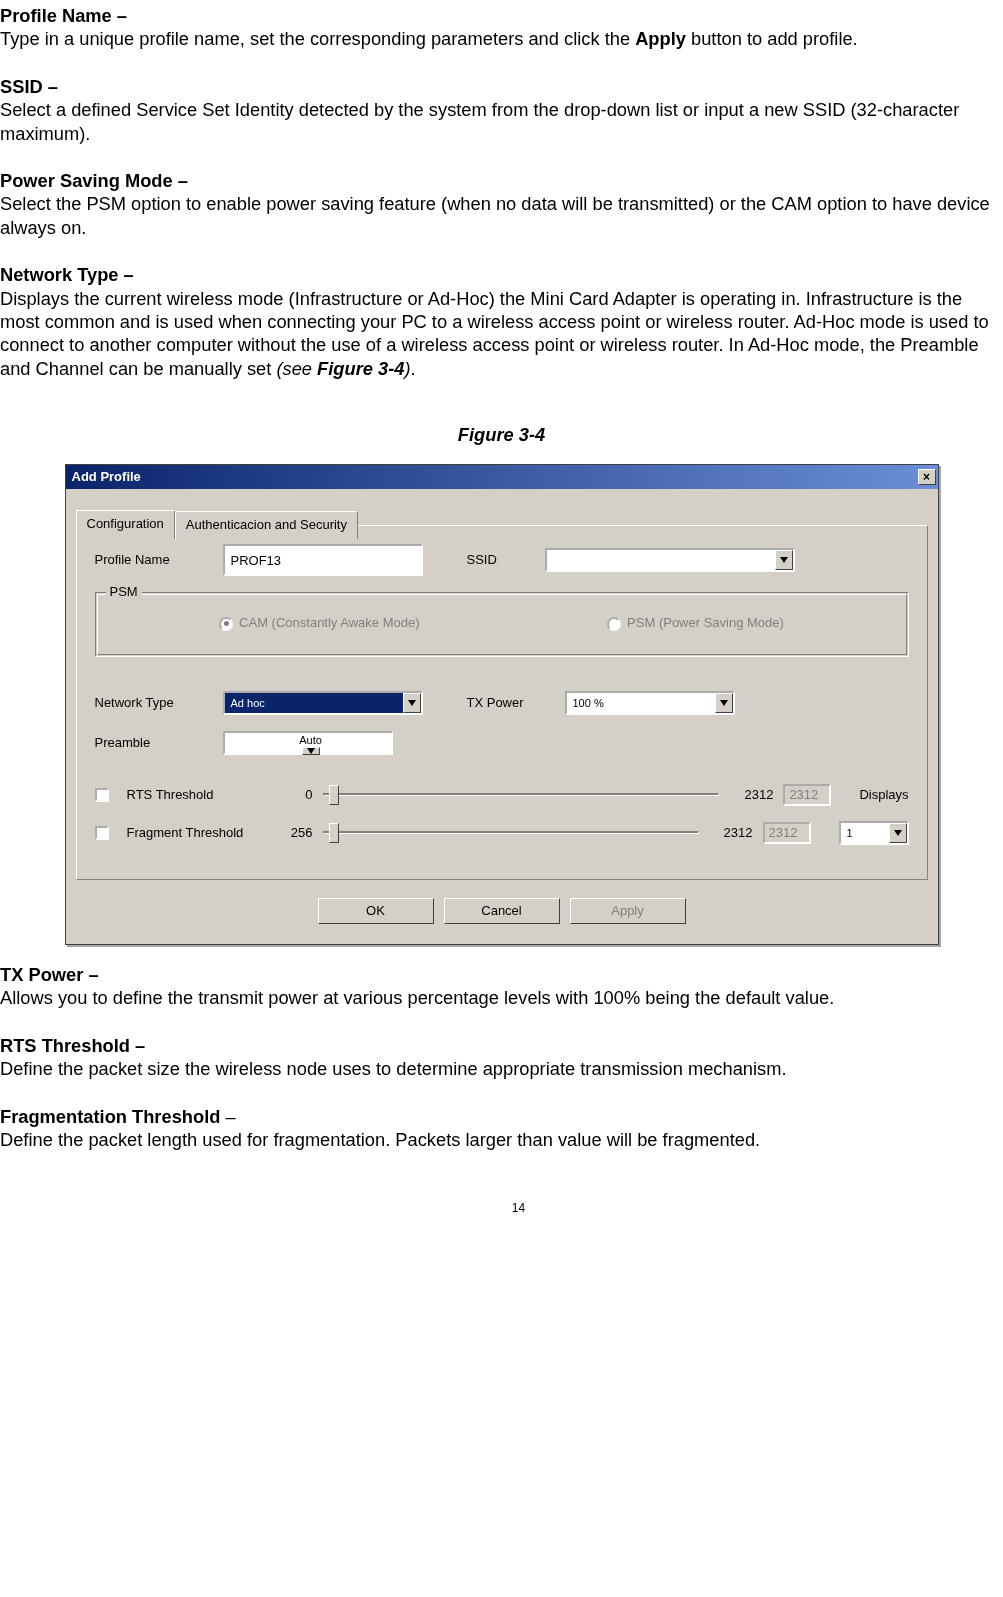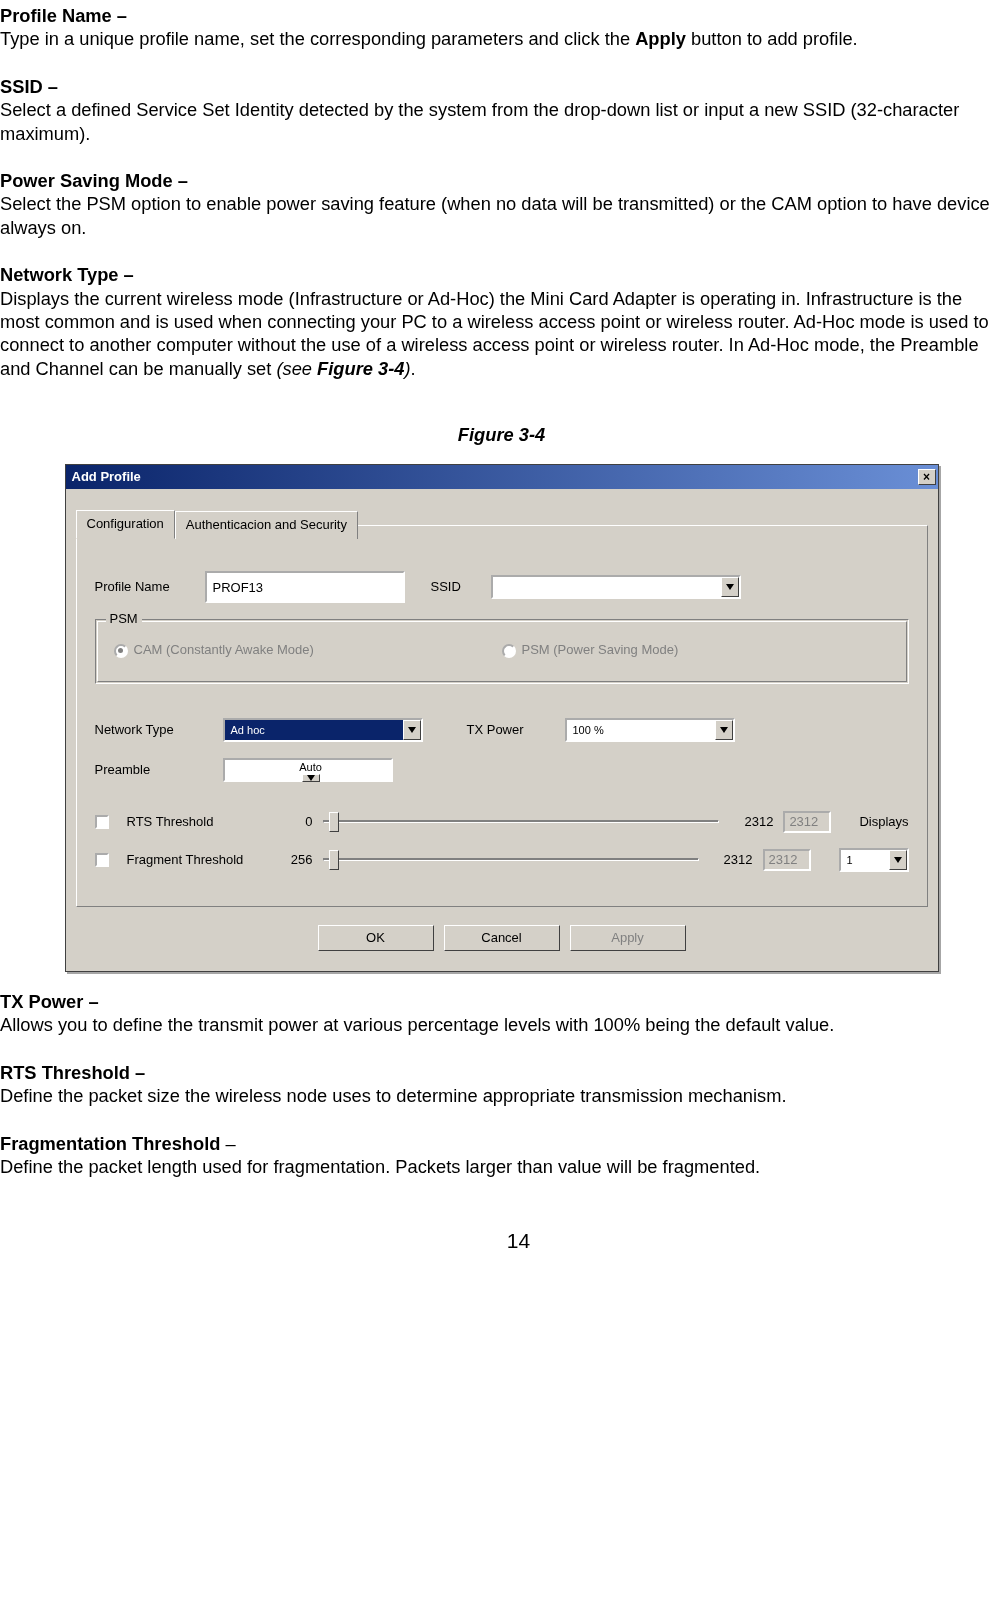--- a/index.html
+++ b/index.html
@@ -16,21 +16,21 @@
     padding: 4px 0 40px 0;
   }
   .doc { padding: 0 0 0 0; }
   .para { margin: 0 0 0 0; text-align: left; }
   .justify { text-align: justify; }
   .heading { font-weight: bold; }
   .spacer { height: 24px; }
   .bold { font-weight: bold; }
   .italic { font-style: italic; }
   .fig-caption { text-align: center; font-weight: bold; font-style: italic; }
-  .page-num { text-align: center; margin-top: 50px; font-size: 21px; padding-left: 34px; }
+  .page-num { text-align: center; margin-top: 50px; font-size: 12px; padding-left: 34px; }
 
   
   .dialog-outer { display:flex; justify-content: center; margin: 4px 0 18px 0; }
   .dialog {
     width: 874px;
     border: 1px solid #404040;
     background: #d4d0c8;
     font-family: Tahoma, "MS Sans Serif", sans-serif;
     font-size: 13px;
     color: #000;
@@ -126,21 +126,21 @@
     padding: 0 4px;
   }
   .radio-dot {
     width: 14px; height: 14px; border-radius: 50%;
     background:#fff;
     border: 2px inset #fff;
     display:inline-flex; align-items:center; justify-content:center;
     margin-right: 6px;
   }
   .radio-dot .inner { width:5px; height:5px; border-radius:50%; background:#808080; }
-  .disabled { color:#808080; }
+  .disabled { color:#808080;justify-content:center; }
   .chk {
     width: 14px; height: 14px;
     background:#fff;
     border: 2px inset #fff;
     display:inline-block;
     margin-right: 8px;
   }
   .slider-wrap { flex:1; display:flex; align-items:center; }
   .slider-track {
     flex:1; height: 24px; position:relative;
@@ -218,21 +218,21 @@
           <span>Add Profile</span>
           <button class="close-btn">×</button>
         </div>
         <div class="dlg-body">
           <div class="tabbar">
             <div class="tab active">Configuration</div>
             <div class="tab inactive">Authenticacion and Security</div>
           </div>
           <div class="tab-pane">
 
-            <div class="row" style="margin-top:27px;">
+            <div class="row" style="gap:18px;">
               <span class="lbl" style="width:110px;">Profile Name</span>
               <input class="win-input" style="width: 200px;" value="PROF13">
               <span class="lbl" style="width:60px; margin-left:26px;">SSID</span>
               <div class="win-combo" style="width:250px;">
                 <span></span>
                 <div class="combo-btn">
                     <svg viewBox="0 0 8 6">
                       <polygon points="0,0 8,0 4,6" fill="#000"></polygon>
                     </svg>
                   </div>

